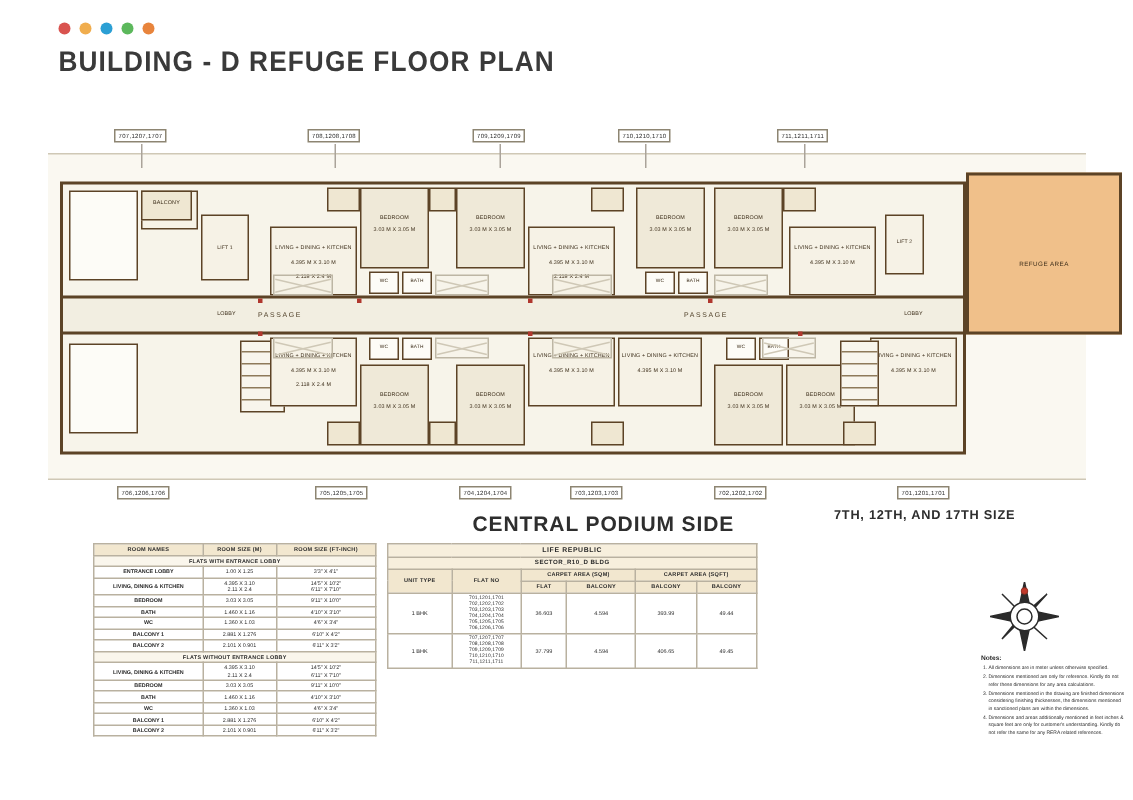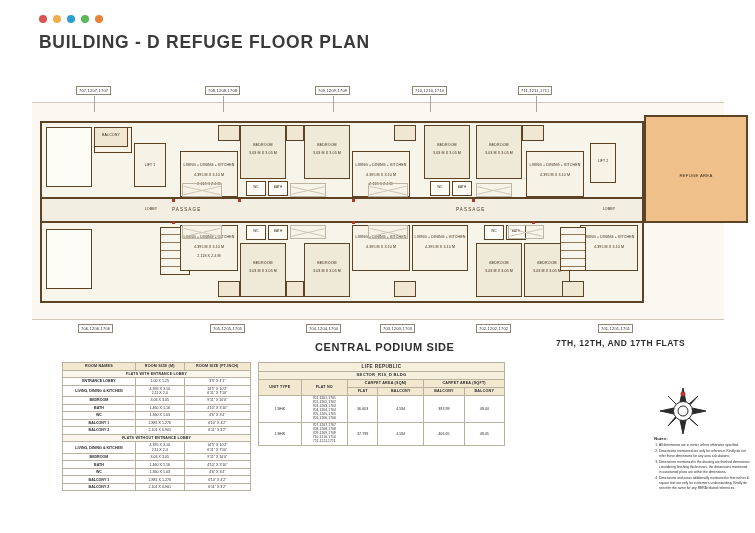--- a/index.html
+++ b/index.html
@@ -76,21 +76,21 @@
     content:""; position:absolute; left:0; top:50%; width:100%; height:1px;
     background:#cfc8b6; transform-origin:center;
   }
   .xbox:before { transform: rotate(13deg); }
   .xbox:after  { transform: rotate(-13deg); }
   .doorbit { position:absolute; width:3px; height:3px; background:#b0372e; }
   .stair { position:absolute; border:1.4px solid #5c4326; background:#f8f5ec; }
   .stair i { position:absolute; left:0; width:100%; height:.8px; background:#8e7a5a; }
 
   .below-left {
-    position:absolute; left:315px; top:341px; font-size:11px;
+    position:absolute; left:315px; top:341px; font-size:14px;
     font-weight:700; letter-spacing:.6px; color:#2e2e2e;
   }
   .below-right {
     position:absolute; left:556px; top:338px; font-size:8.5px;
     font-weight:700; letter-spacing:.5px; color:#2e2e2e;
   }
 
   
   table { border-collapse:collapse; }
   .tbl-left {
@@ -307,21 +307,21 @@
 
     <div class="flat-tag" style="left:46px;  top:238px;">706,1206,1706</div>
     <div class="flat-tag" style="left:178px; top:238px;">705,1205,1705</div>
     <div class="flat-tag" style="left:274px; top:238px;">704,1204,1704</div>
     <div class="flat-tag" style="left:348px; top:238px;">703,1203,1703</div>
     <div class="flat-tag" style="left:444px; top:238px;">702,1202,1702</div>
     <div class="flat-tag" style="left:566px; top:238px;">701,1201,1701</div>
   </div>
 
   <div class="below-left">CENTRAL PODIUM SIDE</div>
-  <div class="below-right">7TH, 12TH, AND 17TH FLATS</div>
+  <div class="below-right">7TH, 12TH, AND 17TH SIZE</div>
 
   <table class="tbl-left">
     <thead>
       <tr>
         <th>ROOM NAMES</th>
         <th>ROOM SIZE (M)</th>
         <th>ROOM SIZE (FT-INCH)</th>
       </tr>
     </thead>
     <tbody>

